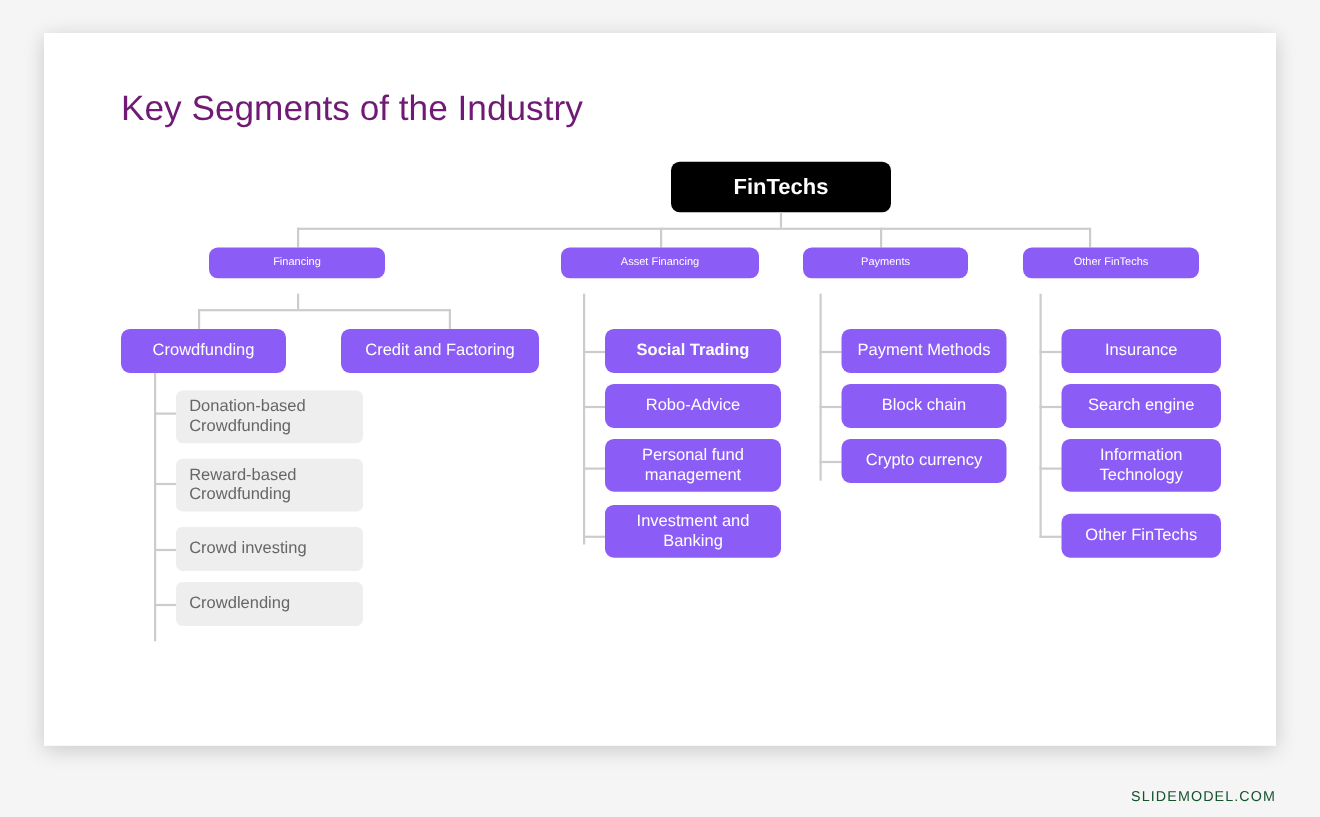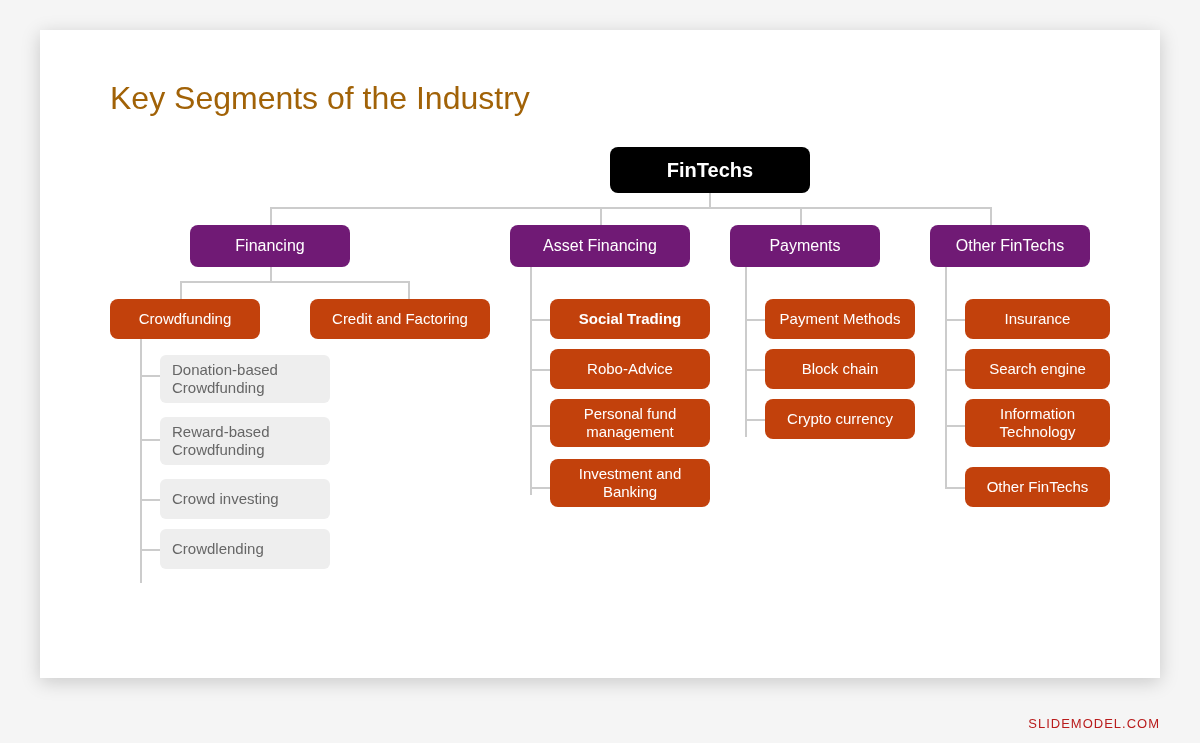--- a/index.html
+++ b/index.html
@@ -16,21 +16,21 @@
     left: 40px;
     width: 1120px;
     height: 648px;
     background: #fff;
     box-shadow: 0 4px 18px rgba(0,0,0,0.18);
     padding: 50px 50px 30px 70px;
   }
   .title {
     font-size: 32px;
     font-weight: 400;
-    color: #a16207;
+    color: #701a75;
     margin-bottom: 30px;
   }
   .diagram {
     position: relative;
     width: 1000px;
     height: 520px;
   }
   .node {
     position: absolute;
     border-radius: 8px;
@@ -44,28 +44,28 @@
   }
   .root {
     background: #000000;
     color: #fff;
     font-weight: 700;
     font-size: 20px;
     height: 46px;
     width: 200px;
   }
   .branch {
-    background: #701a75;
+    background: #8b5cf6;
     color: #fff;
     font-weight: 500;
-    height: 42px;
-    font-size: 16px;
+    height: 28px;
+    font-size: 10px;
   }
   .sub {
-    background: #c2410c;
+    background: #8b5cf6;
     color: #fff;
     font-weight: 400;
     height: 40px;
   }
   .sub.tall { height: 48px; }
   .leaf {
     background: #eeeeee;
     color: #666;
     font-weight: 400;
     height: 40px;
@@ -75,21 +75,21 @@
   }
   .leaf.tall { height: 48px; }
   .connector {
     position: absolute;
     background: #ccc;
   }
   .footer {
     position: absolute;
     bottom: 12px;
     right: 40px;
-    color: #b91c1c;
+    color: #14532d;
     font-size: 13px;
     letter-spacing: 1px;
   }
 </style>
 </head>
 <body>
 
 <div class="slide">
   <h1 class="title">Key Segments of the Industry</h1>
 

